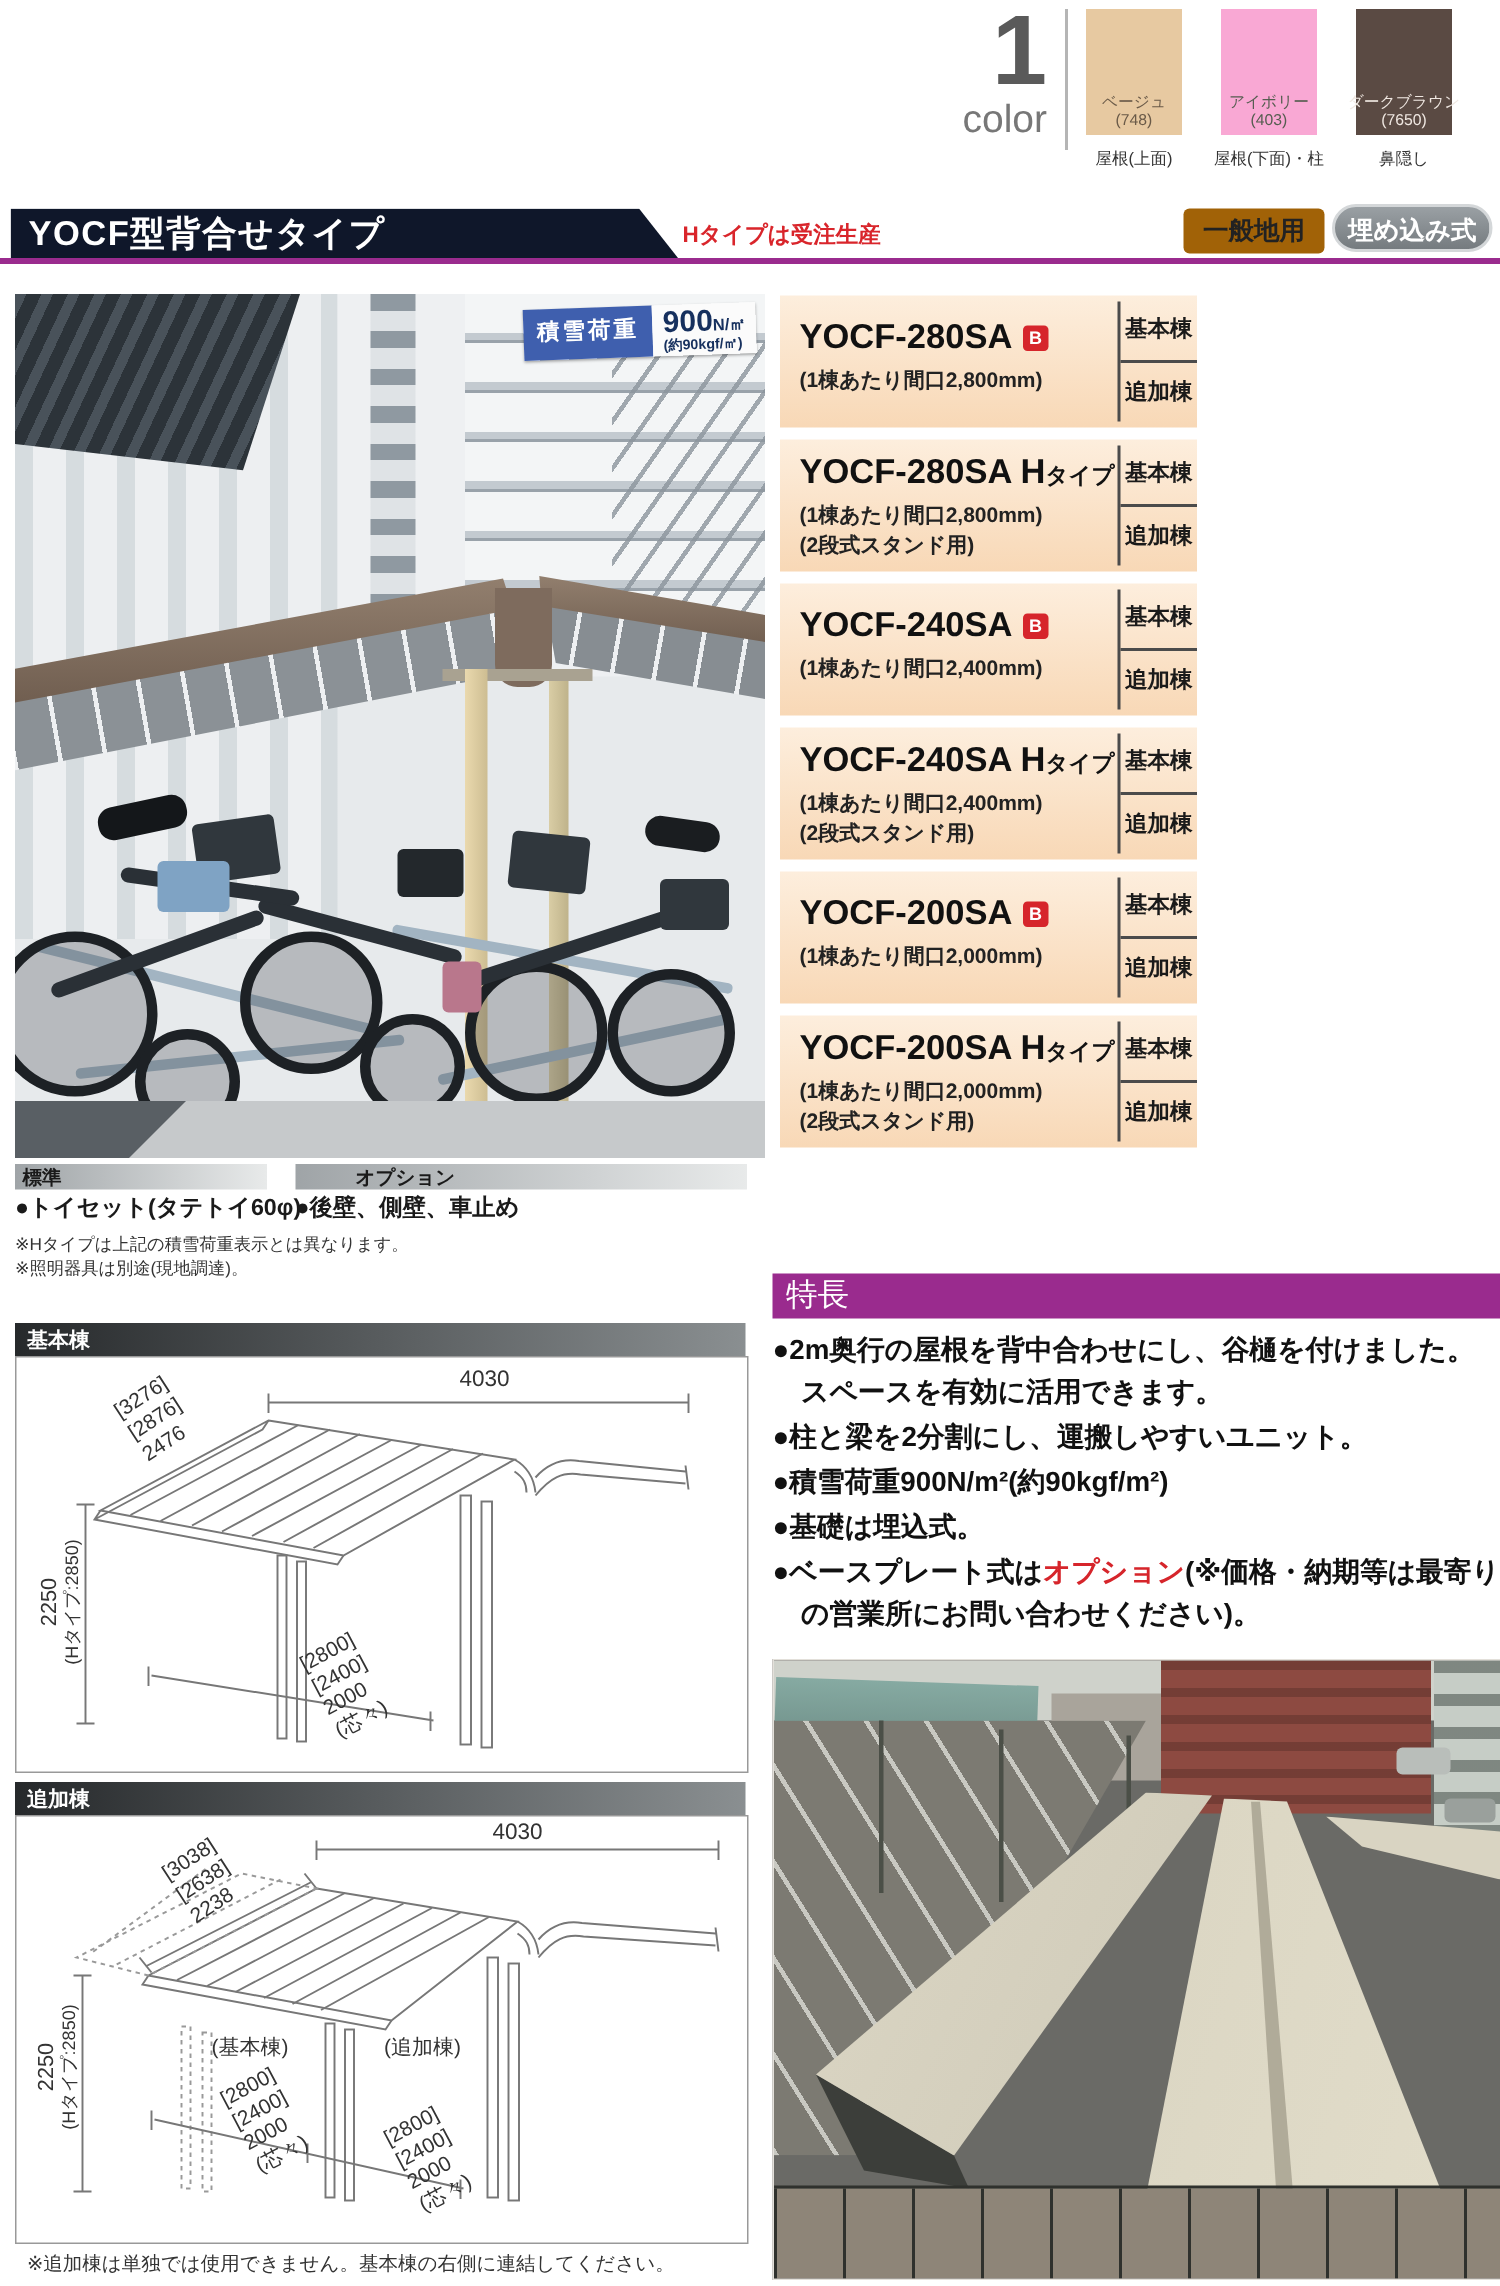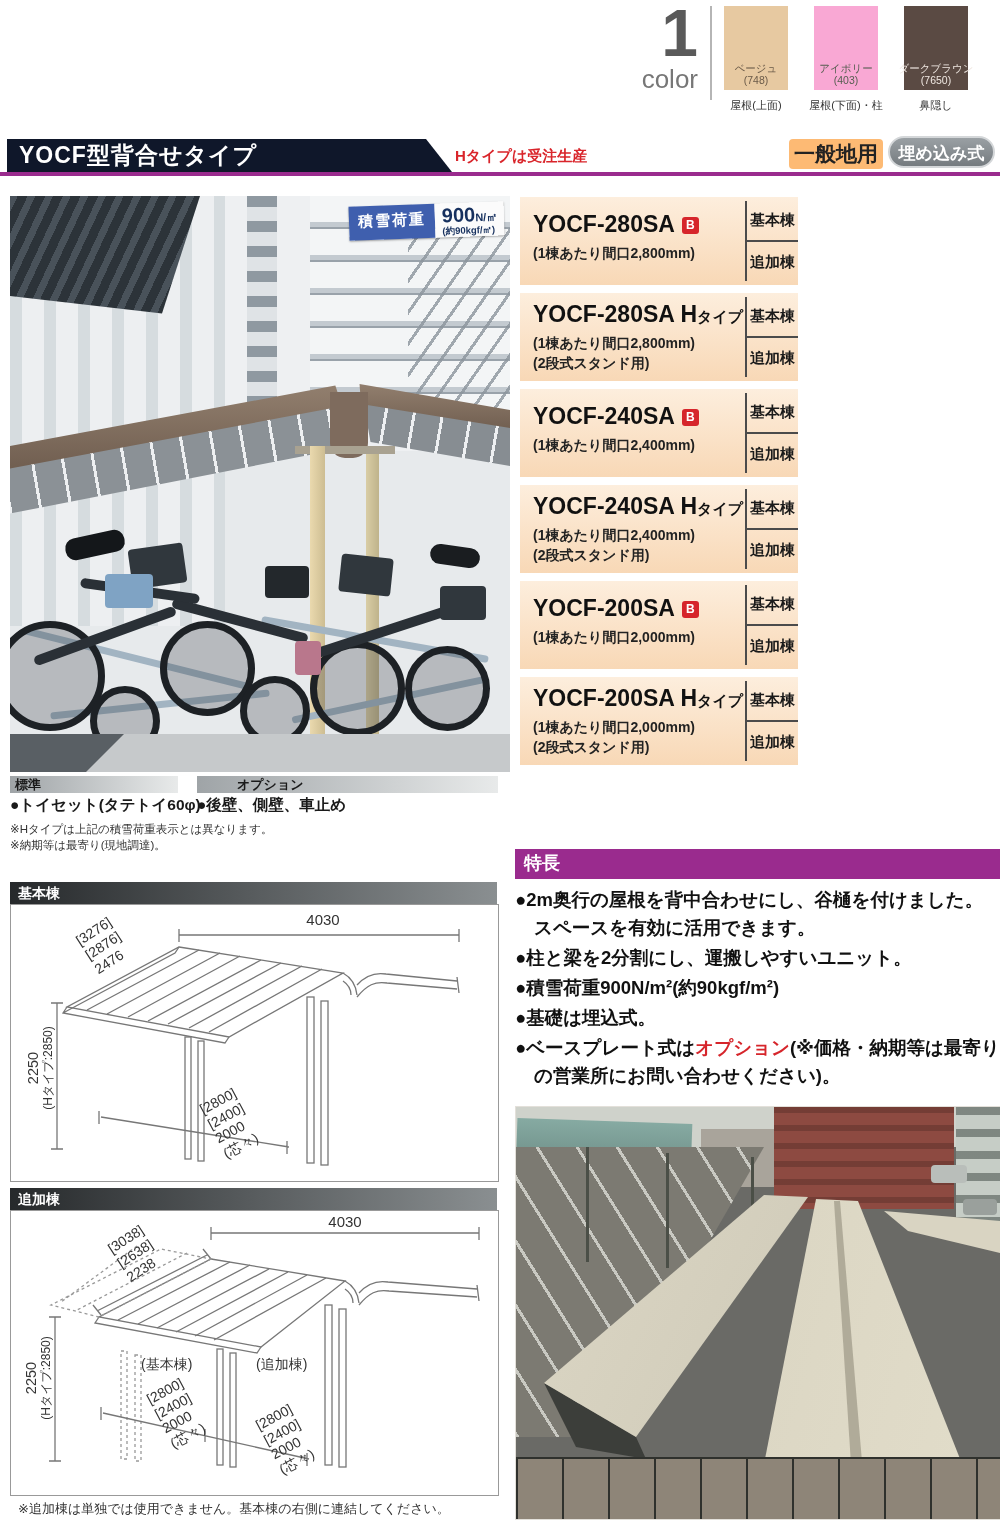--- a/index.html
+++ b/index.html
@@ -17,22 +17,22 @@
   .sw1{left:724px;background:#e7c9a1;color:#6a5a48;}
   .sw2{left:814px;background:#f9a8d4;color:#555d50;}
   .sw3{left:904px;background:#5a4a43;color:#efe7e1;}
   .topnote{position:absolute;right:12px;top:108px;font-size:13.5px;font-weight:bold;color:#e8436e;}
 
   
   .hbar{position:absolute;left:7px;top:139px;width:445px;height:33px;background:#0f172a;
         clip-path:polygon(0 0,calc(100% - 26px) 0,100% 100%,0 100%);}
   .htitle{position:absolute;left:12px;top:0;line-height:33px;color:#fff;font-size:23px;font-weight:bold;letter-spacing:1px;}
   .hsub{position:absolute;left:455px;top:147px;font-size:15px;font-weight:bold;color:#d9252b;}
-  .badge1{position:absolute;left:789px;top:139px;width:94px;height:30px;background:#fdba74;border-radius:4px;
-          text-align:center;line-height:30px;font-size:21px;font-weight:bold;color:#222;}
+  .badge1{position:absolute;left:789px;top:139px;width:94px;height:30px;background:#a16207;border-radius:4px;
+          text-align:center;line-height:30px;font-size:17px;font-weight:bold;color:#222;}
   .badge2{position:absolute;left:888px;top:136px;width:107px;height:32px;border-radius:17px;
           background:linear-gradient(180deg,#9aa0a4,#757b7f);border:2px solid #d4d7d9;
           text-align:center;line-height:32px;font-size:17px;font-weight:bold;color:#fff;box-sizing:border-box;}
   .hrule{position:absolute;left:0;top:172px;width:1000px;height:4px;background:#9a2b8e;}
 
   
   .photo1{position:absolute;left:10px;top:196px;width:500px;height:576px;background:#e7eaec;overflow:hidden;}
   .p1-bldgL{position:absolute;left:0;top:0;width:215px;height:430px;
             background:repeating-linear-gradient(90deg,#d6dcdf 0 12px,#ecef f1 12px 34px);
             background:repeating-linear-gradient(90deg,#d6dcdf 0 12px,#edeff1 12px 34px);}
@@ -96,21 +96,21 @@
   
   .gbar{position:absolute;height:17px;background:linear-gradient(90deg,#9fa4a7,#e8eaea);
         font-size:13px;font-weight:bold;color:#1a1a1a;line-height:17px;padding-left:5px;box-sizing:border-box;}
   .std-bar{left:10px;top:776px;width:168px;}
   .opt-bar{left:197px;top:776px;width:301px;padding-left:40px;}
   .soitem{position:absolute;top:795px;font-size:15.5px;font-weight:bold;color:#1a1a1a;}
   .note{position:absolute;left:10px;font-size:11.5px;color:#333;}
 
   
   .featbar{position:absolute;left:515px;top:849px;width:485px;height:30px;background:#9a2b8e;
-           color:#fff;font-size:18px;font-weight:bold;line-height:29px;padding-left:9px;box-sizing:border-box;}
+           color:#fff;font-size:21px;font-weight:normal;line-height:29px;padding-left:9px;box-sizing:border-box;}
   .featlist{position:absolute;left:515px;top:886px;width:490px;font-size:18.5px;line-height:28px;font-weight:600;color:#111;}
   .feat{margin-bottom:2px;}
   .cont{padding-left:19px;}
   .red{color:#d6252b;}
 
   
   .dhead{position:absolute;left:10px;width:487px;height:22px;background:linear-gradient(90deg,#26292b,#8a8f91);
          color:#fff;font-size:14px;font-weight:bold;line-height:22px;padding-left:8px;box-sizing:border-box;}
   .dbox{position:absolute;left:10px;width:487px;background:#fff;border:1px solid #999;}
   .dimlbl{position:absolute;font-size:15px;color:#333;}
@@ -293,21 +293,21 @@
     <div class="cellA">基本棟</div>
     <div class="hdiv"></div>
     <div class="cellB">追加棟</div>
   </div>
 
   <div class="gbar std-bar abs">標準</div>
   <div class="gbar opt-bar abs">オプション</div>
   <div class="soitem" style="left:10px;">●トイセット(タテトイ60φ)</div>
   <div class="soitem" style="left:197px;text-align:center;">●後壁、側壁、車止め</div>
   <div class="note" style="top:822px;">※Hタイプは上記の積雪荷重表示とは異なります。</div>
-  <div class="note" style="top:838px;">※納期等は最寄り(現地調達)。</div>
+  <div class="note" style="top:838px;">※照明器具は別途(現地調達)。</div>
 
   <div class="featbar">特長</div>
   <div class="featlist">
     <div class="feat">
       <div>●2m奥行の屋根を背中合わせにし、谷樋を付けました。</div>
       <div class="cont">スペースを有効に活用できます。</div>
     </div>
     <div class="feat">
         <div>●柱と梁を2分割にし、運搬しやすいユニット。</div>
       </div>

